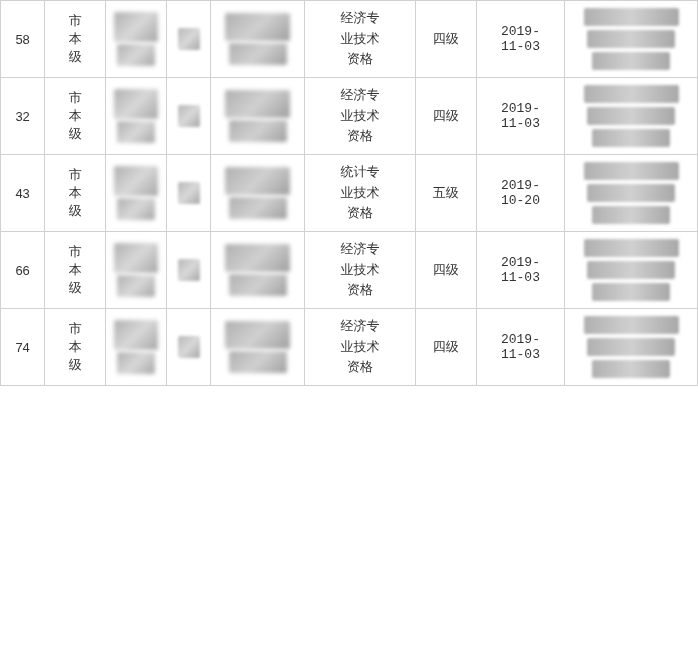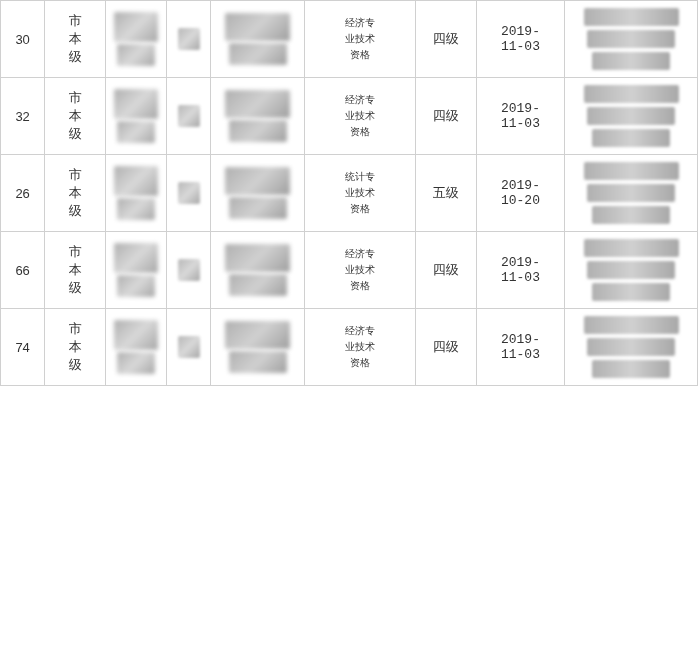--- a/index.html
+++ b/index.html
@@ -50,21 +50,21 @@
     }
     .col-date {
       width: 80px;
       font-family: Liberation Mono, monospace;
     }
     .col-img4 {
       width: 120px;
     }
     .cert-text {
       line-height: 1.6;
-      font-size: 10px;
+      font-size: 13px;
     }
     
     .blur-sm {
       width: 44px;
       height: 30px;
       background: linear-gradient(135deg, #b0b0b0 0%, #d8d8d8 50%, #a8a8a8 100%);
       filter: blur(2px);
       border-radius: 2px;
       display: block;
       margin: 2px auto;
@@ -104,21 +104,21 @@
     .right-line-2 { width: 88px; }
     .right-line-3 { width: 78px; }
   </style>
 </head>
 <body>
 
 <div class="table-container">
   <table>
     <tbody id="table-body">
     <tr>
-      <td class="col-index">30</td>
+      <td class="col-index">58</td>
       <td class="col-level">市<br>本<br>级</td>
       <td class="col-img1">
       <span class="blur-sm"></span>
       <span class="blur-sm" style="width:38px;height:22px;margin-top:2px;"></span>
     </td>
       <td class="col-img2">
       <span class="blur-icon"></span>
     </td>
       <td class="col-img3">
       <span class="blur-md"></span>
@@ -154,21 +154,21 @@
       <td class="col-date">2019-<br>11-03</td>
       <td class="col-img4">
       <div class="right-cell-content">
         <div class="right-line right-line-1"></div>
         <div class="right-line right-line-2"></div>
         <div class="right-line right-line-3"></div>
       </div>
     </td>
     </tr>
         <tr>
-      <td class="col-index">26</td>
+      <td class="col-index">43</td>
       <td class="col-level">市<br>本<br>级</td>
       <td class="col-img1">
       <span class="blur-sm"></span>
       <span class="blur-sm" style="width:38px;height:22px;margin-top:2px;"></span>
     </td>
       <td class="col-img2">
       <span class="blur-icon"></span>
     </td>
       <td class="col-img3">
       <span class="blur-md"></span>

